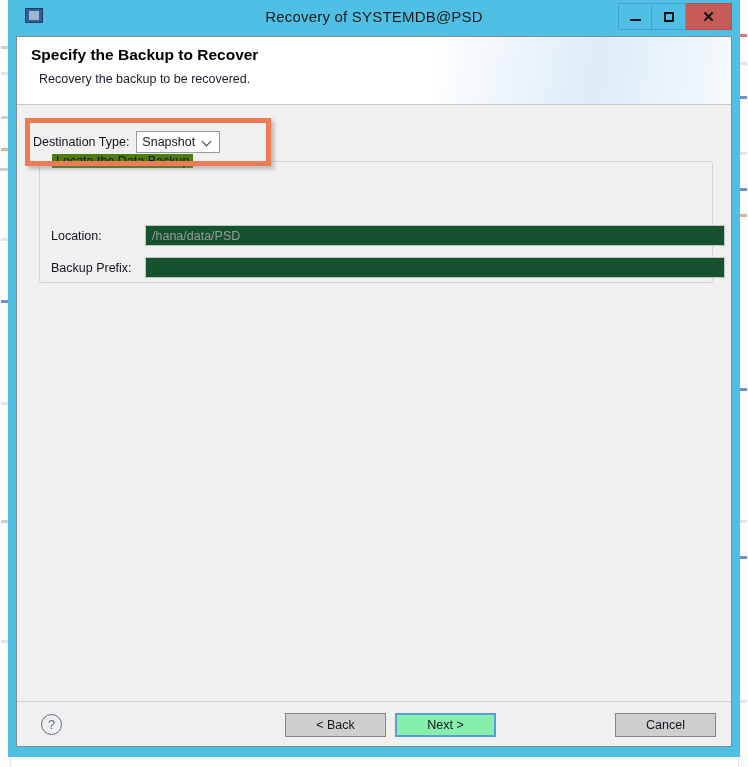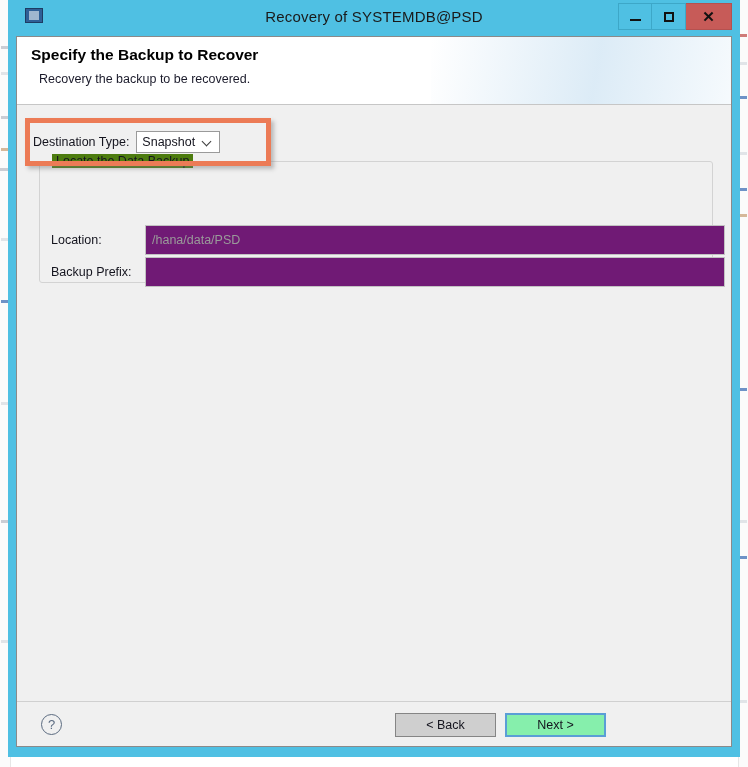--- a/index.html
+++ b/index.html
@@ -261,22 +261,22 @@
   }
   .form-row.loc { left: 34px; top: 120px; }
   .form-row.pre { left: 34px; top: 152px; }
   .form-label {
     width: 94px;
     font-size: 12.5px;
     color: #14141e;
   }
   .textbox {
     width: 580px;
-    height: 30px;
-    background: #701a75;
+    height: 21px;
+    background: #14532d;
     border: 1px solid #c2c2c2;
     box-sizing: border-box;
     display: flex;
     align-items: center;
     font-size: 12.5px;
     color: #9a9a9a;
     padding-left: 6px;
   }
   .textbox.empty { color: transparent; }
 
@@ -423,18 +423,19 @@
         </div>
 
       </div>
 
       <div class="footer">
         <div class="help-icon">?</div>
         <div class="btn-row">
           <div class="btn">&lt; Back</div>
           <div class="btn focused">Next &gt;</div>
           <div class="btn disabled">Finish</div>
+          <div class="btn">Cancel</div>
         </div>
       </div>
 
     </div>
   </div>
 </div>
 
 </body></html>

